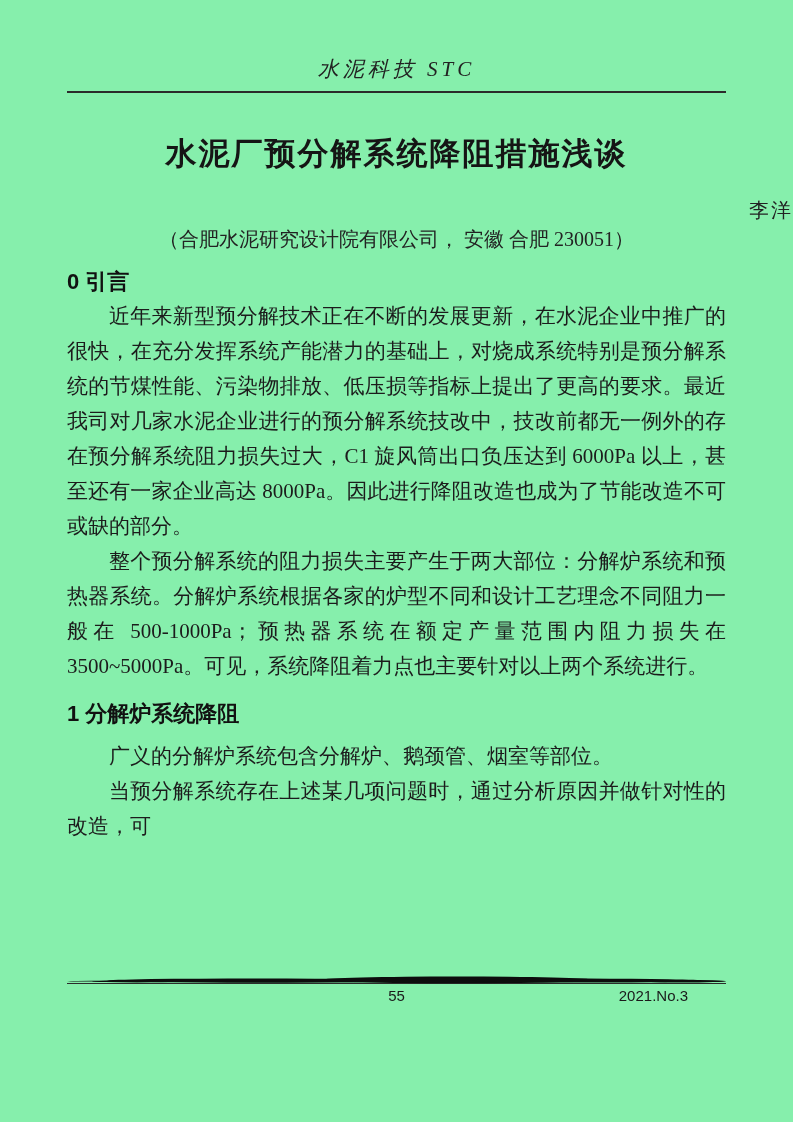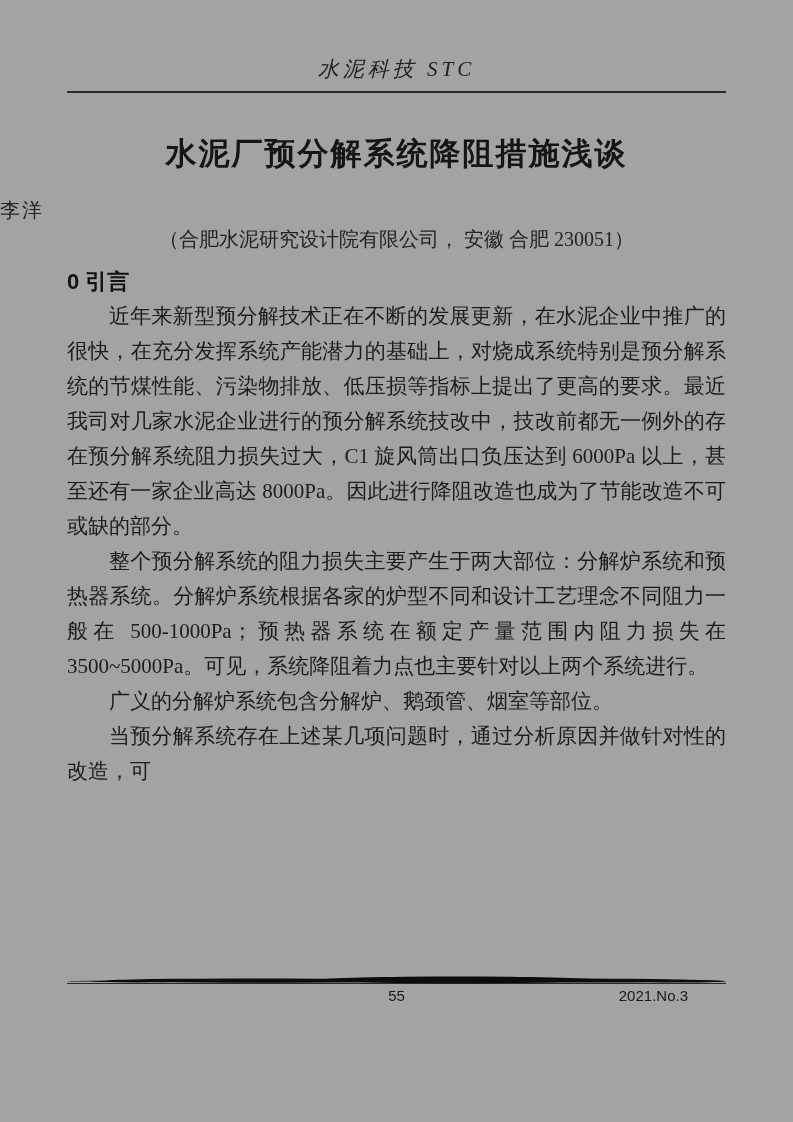--- a/index.html
+++ b/index.html
@@ -1,20 +1,20 @@
 <!DOCTYPE html>
 <html><head>
 <meta charset="utf-8">
 <style>
   html, body { margin: 0; padding: 0; background: #ffffff; }
   .page {
     position: relative;
     width: 793px;
     height: 1122px;
-    background: #a3a3a3;
+    background: #86efac;
     overflow: hidden;
     font-family: "Liberation Serif", "DejaVu Serif", serif;
     color: #1c1c1c;
   }
   .journal-name {
     position: absolute;
     top: 55px; left: 0; width: 100%;
     text-align: center;
     font-size: 21px;
     font-style: italic;
@@ -33,21 +33,21 @@
     text-align: center;
     font-family: Liberation Serif, serif;
     font-weight: 600;
     font-size: 31px;
     letter-spacing: 2px;
     color: #151515;
   }
   .author {
     position: absolute;
     top: 197px; left: 0; width: 100%;
-    text-align: left;
+    text-align: right;
     font-size: 20px;
     letter-spacing: 2px;
     color: #222;
   }
   .affiliation {
     position: absolute;
     top: 226px; left: 0; width: 100%;
     text-align: center;
     font-size: 20px;
     color: #222;
@@ -108,20 +108,21 @@
 
   <div class="author">李洋</div>
 
   <div class="affiliation">（合肥水泥研究设计院有限公司，  安徽  合肥  230051）</div>
 
   <div class="body-flow">
     <h2>0 引言</h2>
     <p>近年来新型预分解技术正在不断的发展更新，在水泥企业中推广的很快，在充分发挥系统产能潜力的基础上，对烧成系统特别是预分解系统的节煤性能、污染物排放、低压损等指标上提出了更高的要求。最近我司对几家水泥企业进行的预分解系统技改中，技改前都无一例外的存在预分解系统阻力损失过大，C1 旋风筒出口负压达到 6000Pa 以上，甚至还有一家企业高达 8000Pa。因此进行降阻改造也成为了节能改造不可或缺的部分。</p>
     <p>整个预分解系统的阻力损失主要产生于两大部位：分解炉系统和预热器系统。分解炉系统根据各家的炉型不同和设计工艺理念不同阻力一般在 500-1000Pa；预热器系统在额定产量范围内阻力损失在 3500~5000Pa。可见，系统降阻着力点也主要针对以上两个系统进行。</p>
 
+    <h2 class="later">1 分解炉系统降阻</h2>
     <p>广义的分解炉系统包含分解炉、鹅颈管、烟室等部位。</p>
     <p>当预分解系统存在上述某几项问题时，通过分析原因并做针对性的改造，可</p>
   </div>
 
   <div class="footer">
     <svg class="footer-stroke" viewBox="0 0 659 12">
       <g fill="#0d0d0d">
         <ellipse cx="329" cy="8.2" rx="329" ry="1.1"></ellipse>
         <ellipse cx="190" cy="7.6" rx="150" ry="2.1"></ellipse>
         <ellipse cx="390" cy="6.8" rx="135" ry="3.4"></ellipse>

